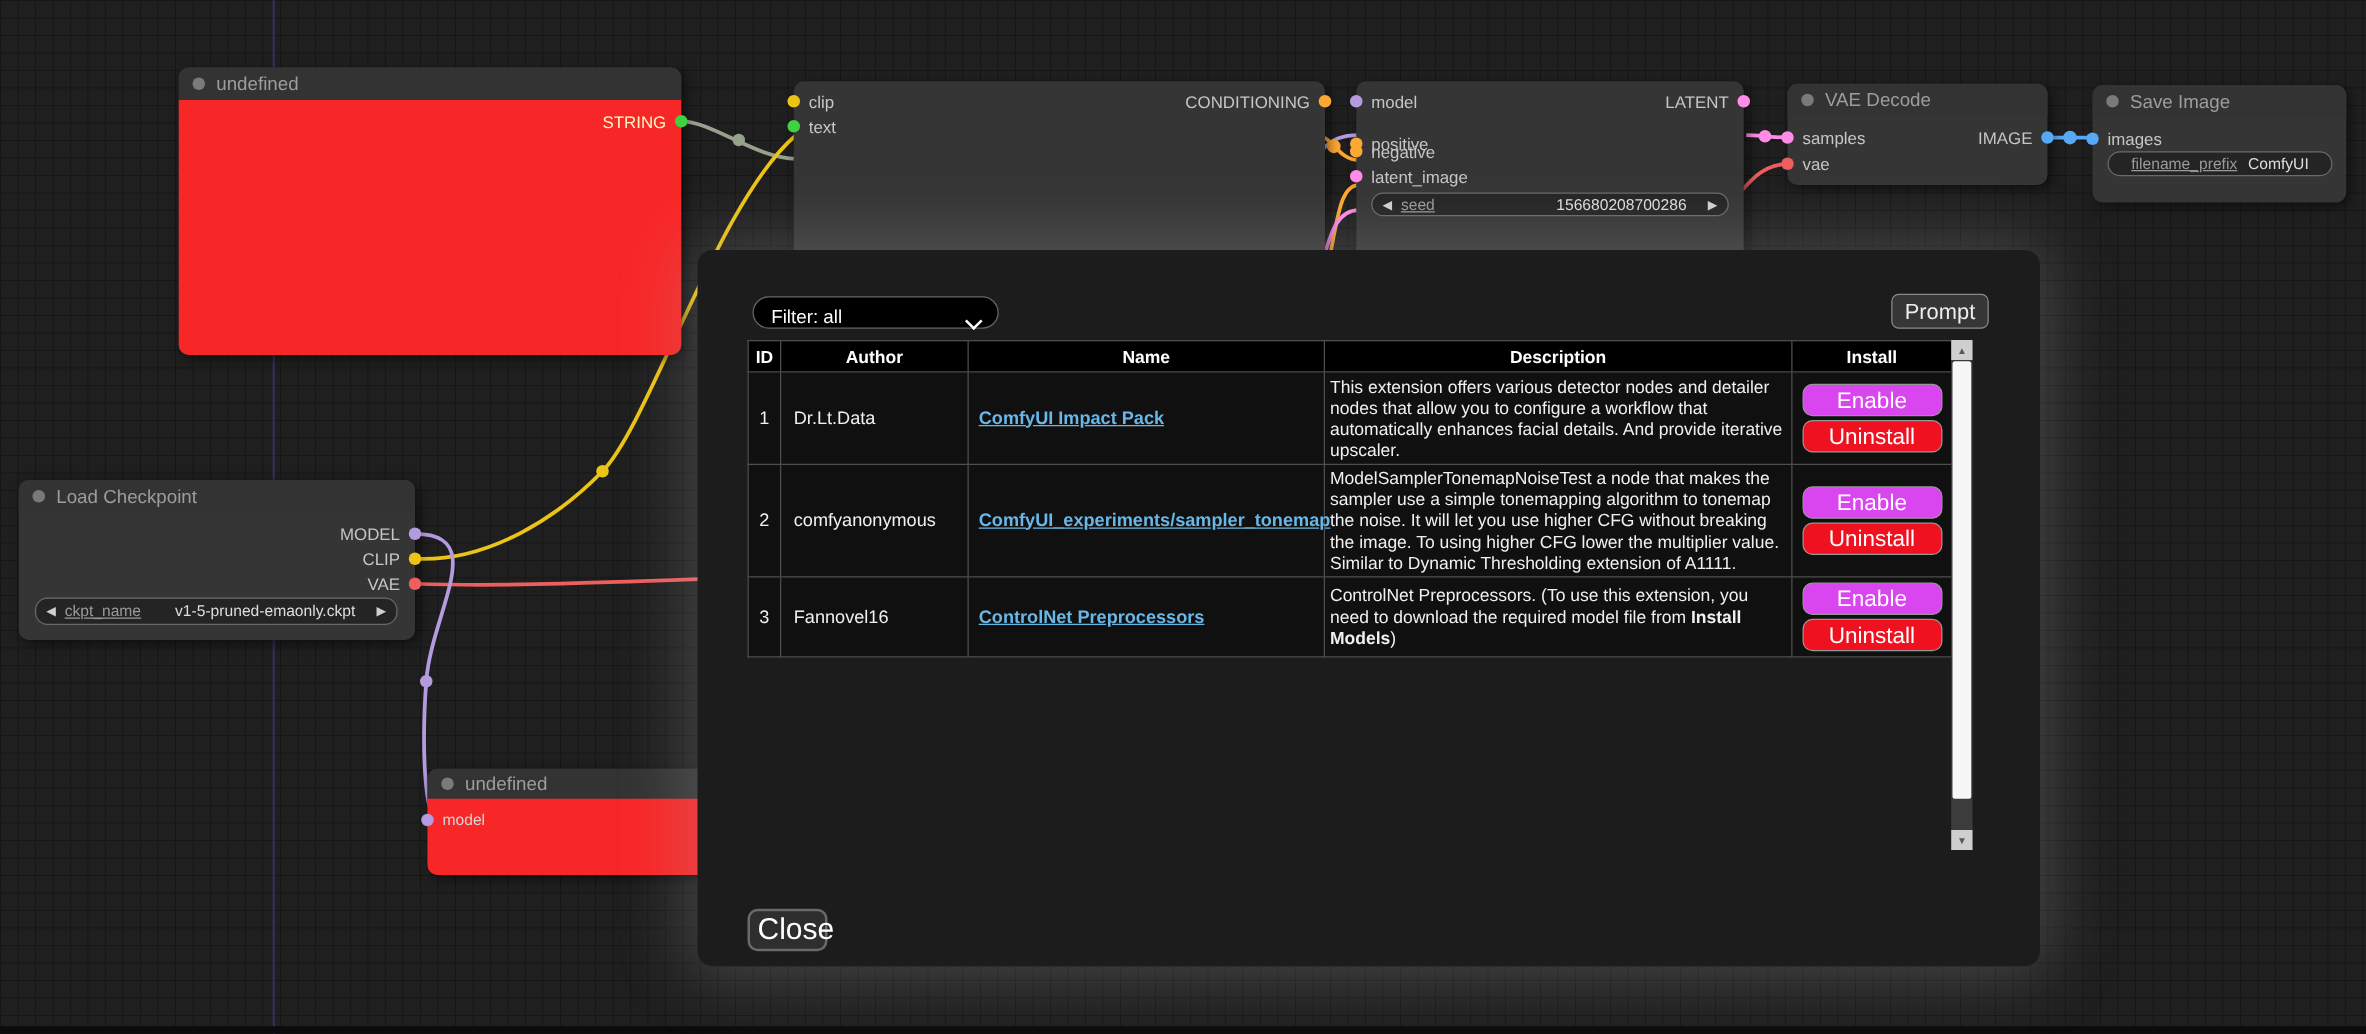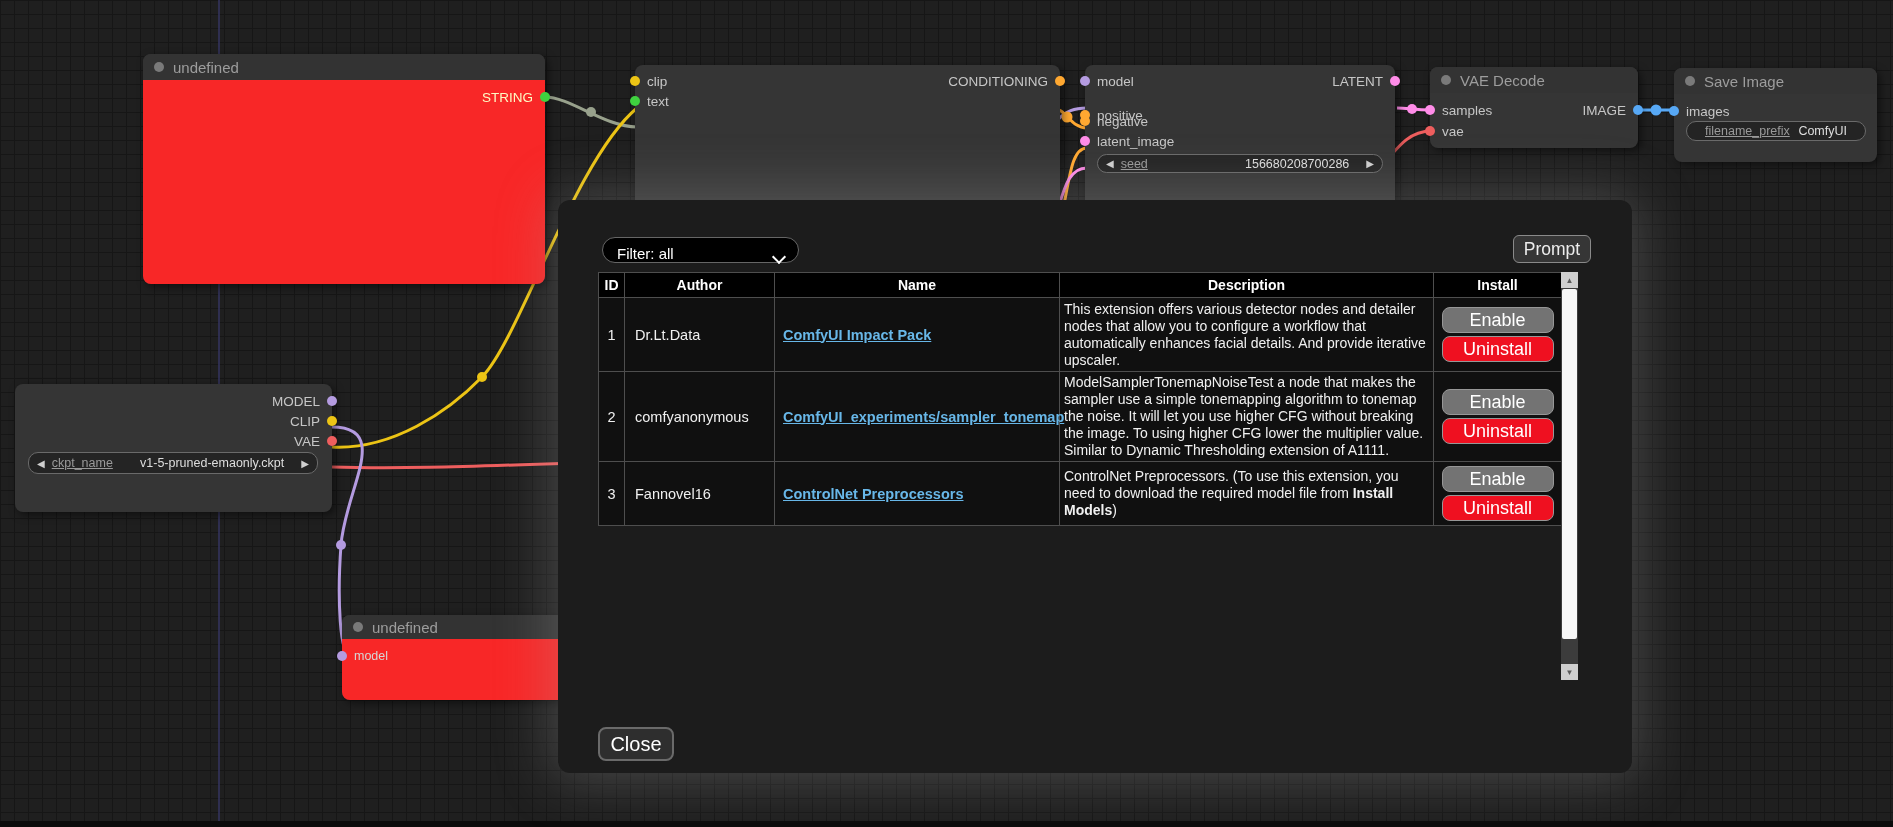--- a/index.html
+++ b/index.html
@@ -69,32 +69,32 @@
         border:1px solid #4e4e4e;text-align:center;}
   .ext-table td{border:1px solid #4e4e4e;color:#f0f0f0;font-size:14.5px;vertical-align:middle;}
   td.c-id{text-align:center;}
   td.c-author{padding-left:10px;}
   td.c-name{padding-left:8px;}
   td.c-desc{font-size:14px;line-height:17px;padding:1px 4px;}
   .ext-link{color:#68b7e8;font-weight:bold;text-decoration:underline;cursor:pointer;}
   .btn-enable,.btn-uninstall{display:block;width:112px;height:26px;margin:3px auto;
         color:#fff;font-size:18px;font-family:inherit;border:1px solid #979797;
         border-radius:8px;line-height:22px;cursor:pointer;padding:0;}
-  .btn-enable{background:#737373;}
+  .btn-enable{background:#d946ef;}
   .btn-uninstall{background:#ef1020;}
 
   .vscroll{position:absolute;left:1003px;top:72px;width:17px;height:408px;background:#3c3c3c;}
   .sb-btn{position:absolute;left:0;width:17px;height:16px;background:#cfcfcf;color:#5a5a5a;
         font-size:8px;display:flex;align-items:center;justify-content:center;cursor:pointer;}
   .sb-btn.top{top:0;} .sb-btn.bottom{bottom:0;}
   .sb-thumb{position:absolute;left:1px;top:17px;width:15px;height:350px;background:#f7f7f7;border-radius:2px;cursor:pointer;}
 
-  .close-btn{position:absolute;left:40px;top:527px;width:76px;height:34px;
+  .close-btn{position:absolute;left:40px;top:527px;width:64px;height:34px;
         background:#2e2e2e;border:2px solid #6a6a6a;border-radius:8px;color:#fff;
-        font-size:20px;font-family:inherit;cursor:pointer;}
+        font-size:24px;font-family:inherit;cursor:pointer;}
 </style>
 </head>
 <body>
 
 <div class="canvas">
   <div class="axis-line"></div>
   <div class="bottom-strip"></div>
 
   <svg class="wires" width="1893" height="827">
     <path d="M545,97 C570,97 605,127 637,127" stroke="#98a18c"></path>
@@ -209,20 +209,24 @@
         <span class="lbl">images</span>
       </div>
       <div class="widget" style="left:12px;top:27px;width:180px;height:20px;padding:0 18px">
         <span class="w-name">filename_prefix</span>
         <span class="w-value" style="margin-right:0">ComfyUI</span>
       </div>
     </div>
   </div>
 
   <div class="node" style="left:15px;top:384px;width:317px;height:128px">
+    <div class="node-title">
+      <span class="title-dot"></span>
+      <span class="title-text">Load Checkpoint</span>
+    </div>
     <div class="node-body">
       <div class="row out" style="top:10px">
         <span class="dot purple"></span>
         <span class="lbl">MODEL</span>
       </div>
       <div class="row out" style="top:30px">
         <span class="dot yellow"></span>
         <span class="lbl">CLIP</span>
       </div>
       <div class="row out" style="top:50px">

